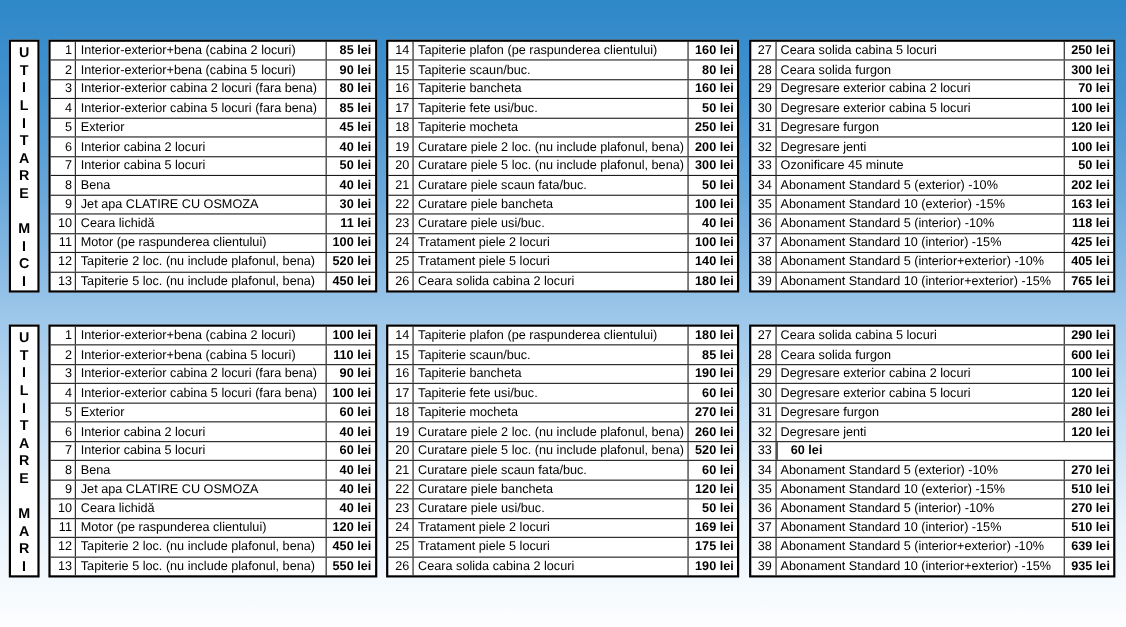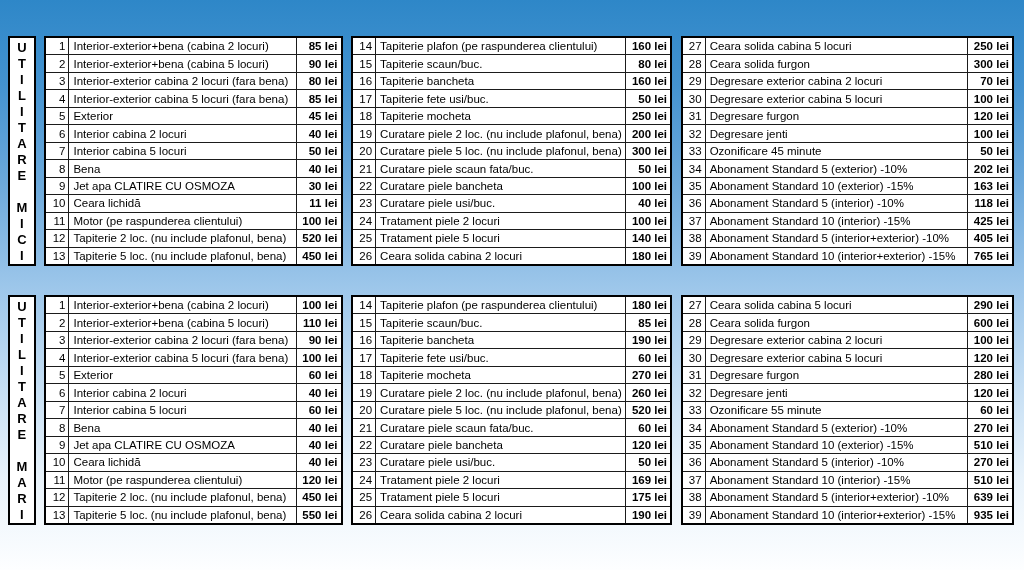--- a/index.html
+++ b/index.html
@@ -499,21 +499,20 @@
           <div class="cell cell-desc">Degresare furgon</div>
           <div class="cell cell-price">280 lei</div>
         </div>
         <div class="row">
           <div class="cell cell-no">32</div>
           <div class="cell cell-desc">Degresare jenti</div>
           <div class="cell cell-price">120 lei</div>
         </div>
         <div class="row">
           <div class="cell cell-no">33</div>
-          <div class="cell cell-desc">Ozonificare 55 minute</div>
           <div class="cell cell-price">60 lei</div>
         </div>
         <div class="row">
           <div class="cell cell-no">34</div>
           <div class="cell cell-desc">Abonament Standard 5 (exterior) -10%</div>
           <div class="cell cell-price">270 lei</div>
         </div>
         <div class="row">
           <div class="cell cell-no">35</div>
           <div class="cell cell-desc">Abonament Standard 10 (exterior) -15%</div>

